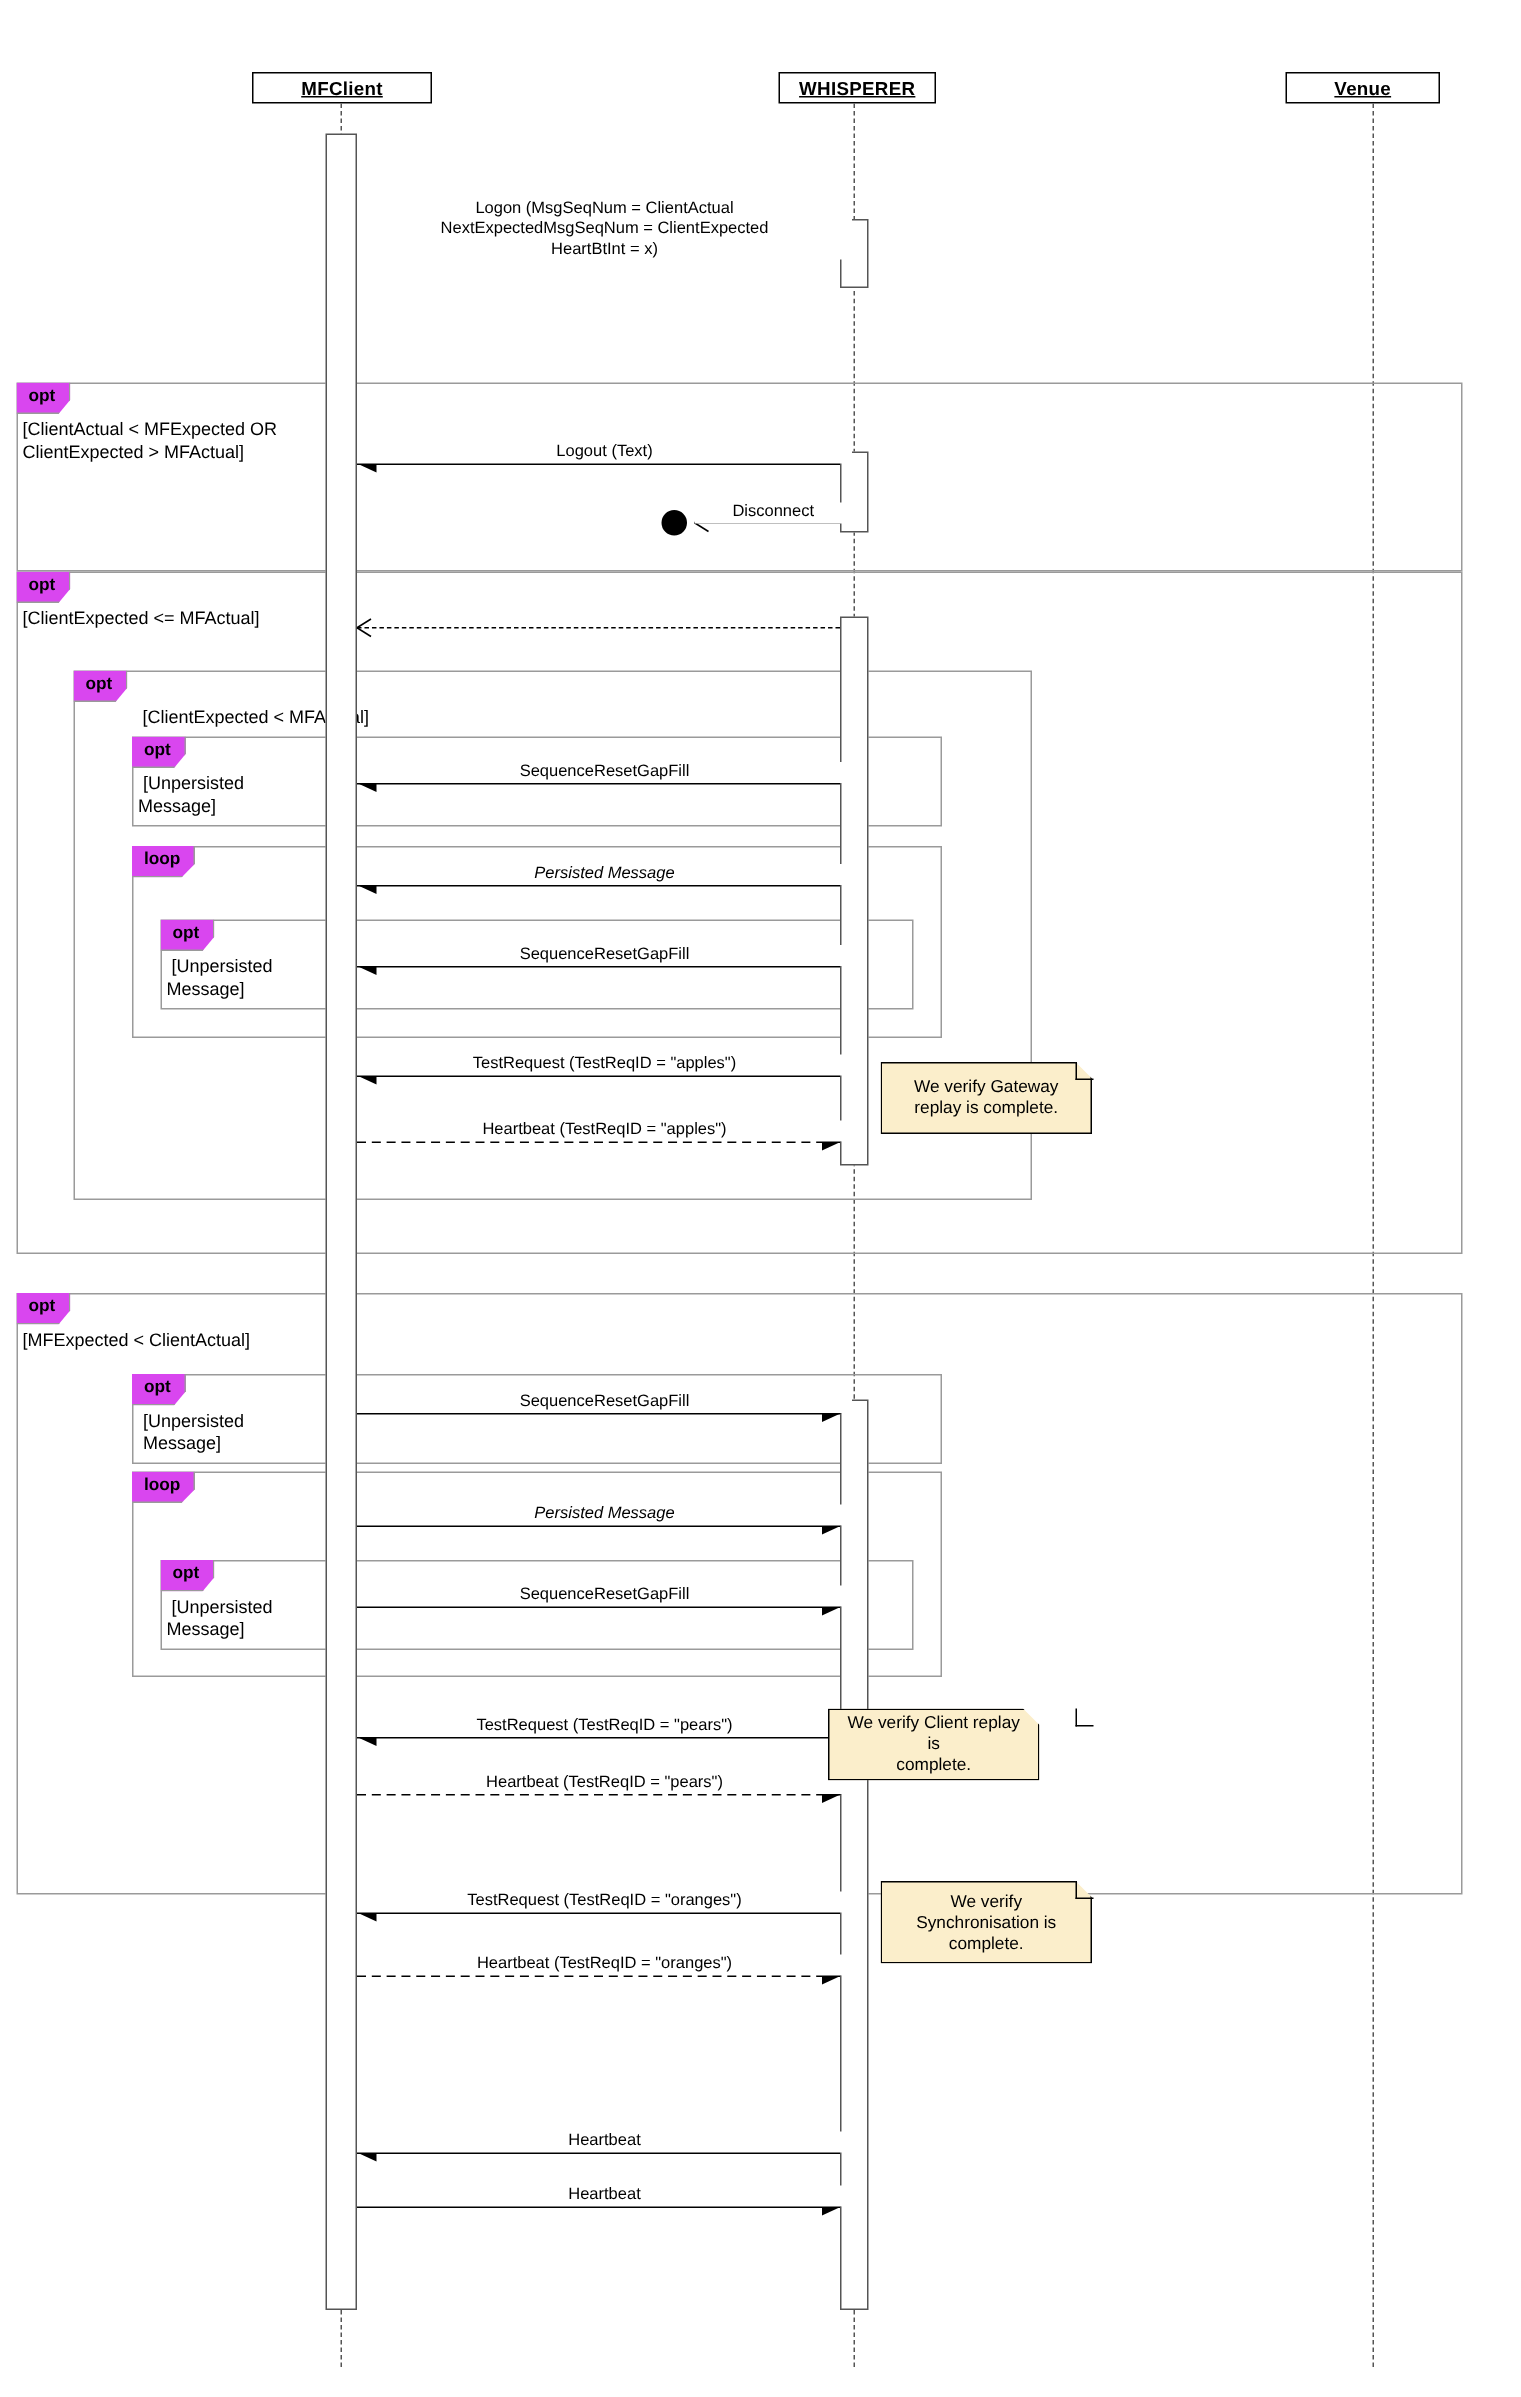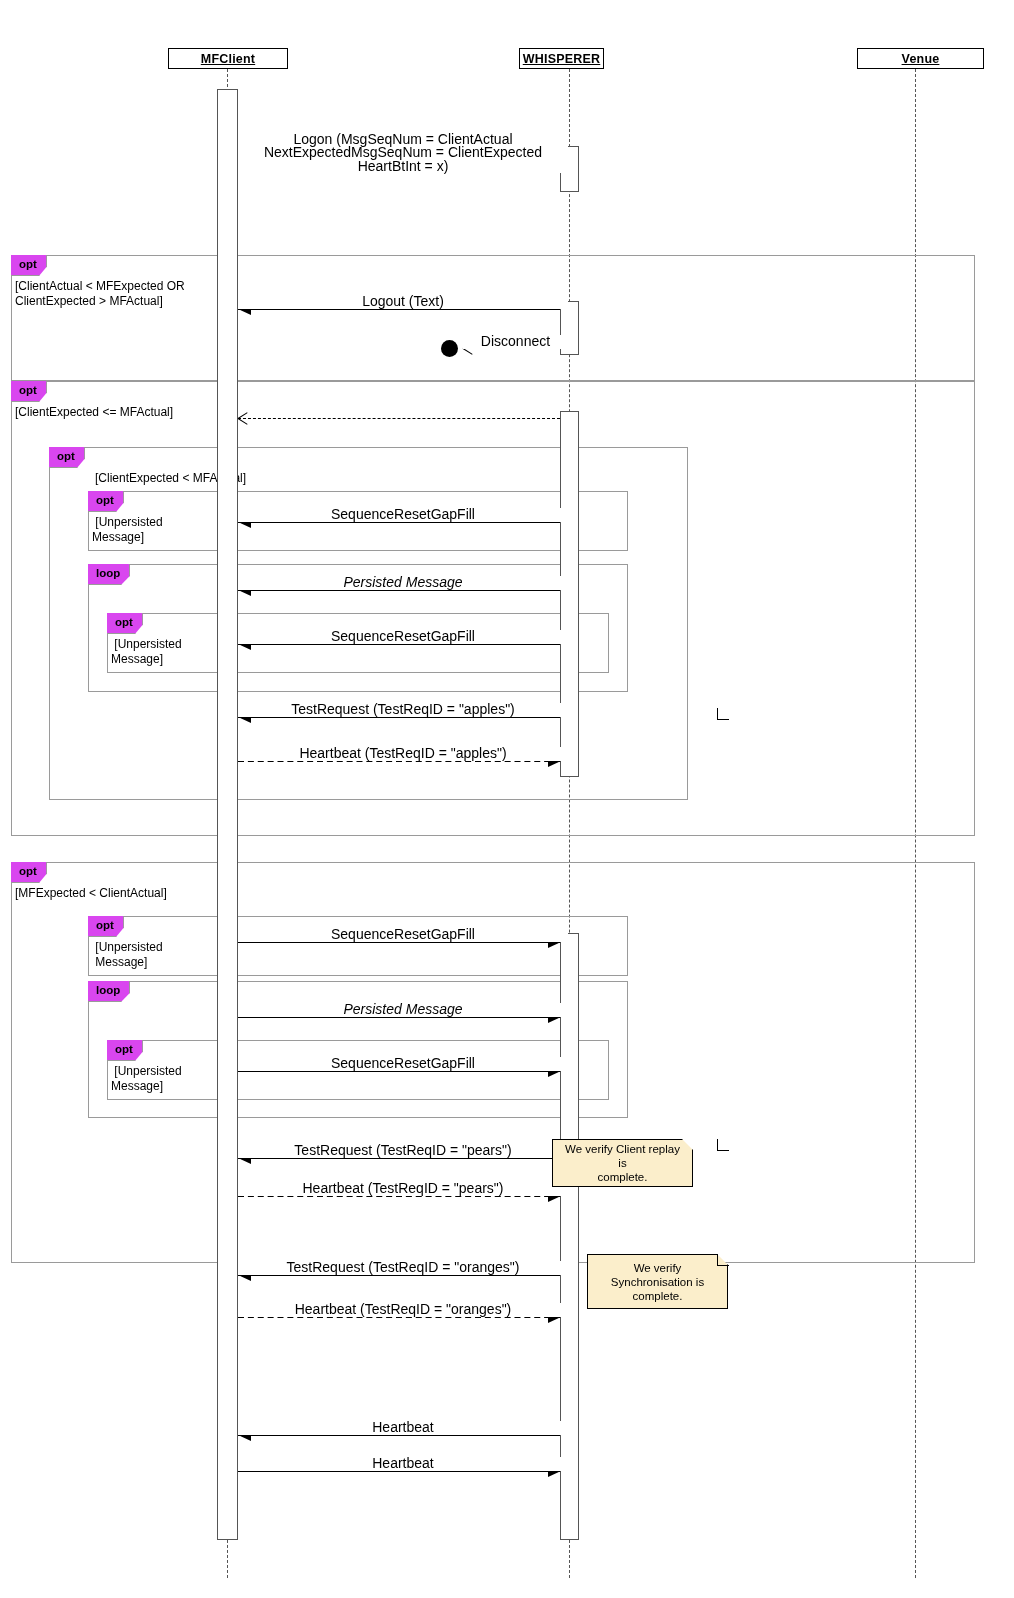--- a/index.html
+++ b/index.html
@@ -22,21 +22,21 @@
   .frag-tab{position:absolute;border:1px solid #9a9a9a;border-top:none;border-left:none;
     background:#d946ef;box-sizing:border-box;height:21px;line-height:19px;padding:0 9px 0 8px;
     font-size:11.5px;color:#000;
     -webkit-clip-path:polygon(0 0,100% 0,100% 55%,78% 100%,0 100%);
     clip-path:polygon(0 0,100% 0,100% 55%,78% 100%,0 100%);font-weight:bold;}
   .frag-guard{position:absolute;font-size:12px;color:#000;line-height:14.5px;white-space:pre;}
 
   
   .msg-line{position:absolute;height:0;border-top:2px solid #000;}
   .msg-line.dashed{border-top:2px dashed #000;}
-  .msg-label{position:absolute;font-size:14px;color:#000;background:#fff;
+  .msg-label{position:absolute;font-size:11px;color:#000;background:#fff;
     padding:0 4px;text-align:center;line-height:13.5px;white-space:pre;}
   .msg-label.italic{font-style:italic;}
 
   .arrow-r,.arrow-l{position:absolute;width:0;height:0;}
   .arrow-r{border-top:6px solid transparent;border-bottom:6px solid transparent;border-left:13px solid #000;}
   .arrow-l{border-top:6px solid transparent;border-bottom:6px solid transparent;border-right:13px solid #000;}
 
   
   .arrow-open{position:absolute;}
   .arrow-open i{display:block;position:absolute;width:11px;height:0;border-top:1.8px solid #000;}
@@ -55,25 +55,25 @@
 </style>
 </head>
 <body>
 
 <div id="canvas">
     <div class="lifeline" style="left: 227.25px; top: 69px; height: 1509px;"></div>
     <div class="participant" style="left: 168px; top: 48px; width: 120px; height: 21px;">
       <span>MFClient</span>
     </div>
     <div class="lifeline" style="left: 568.75px; top: 69px; height: 1509px;"></div>
-    <div class="participant" style="left: 519px; top: 48px; width: 85px; height: 21px;">
+    <div class="participant" style="left: 519px; top: 48px; width: 105px; height: 21px;">
       <span>WHISPERER</span>
     </div>
     <div class="lifeline" style="left: 914.75px; top: 69px; height: 1509px;"></div>
-    <div class="participant" style="left: 857px; top: 48px; width: 127px; height: 21px;">
+    <div class="participant" style="left: 857px; top: 48px; width: 103px; height: 21px;">
       <span>Venue</span>
     </div>
     <div class="frag" style="left: 11px; top: 255px; width: 964px; height: 126px;"></div>
     <div class="frag-tab" style="left: 11px; top: 255px;">opt</div>
     <div class="frag-guard" style="left: 15px; top: 279px;">[ClientActual &lt; MFExpected OR
 ClientExpected &gt; MFActual]</div>
     <div class="frag" style="left: 11px; top: 381px; width: 964px; height: 455px;"></div>
     <div class="frag-tab" style="left: 11px; top: 381px;">opt</div>
     <div class="frag-guard" style="left: 15px; top: 405px;">[ClientExpected &lt;= MFActual]</div>
     <div class="frag" style="left: 49px; top: 447px; width: 639px; height: 353px;"></div>
@@ -162,20 +162,24 @@
     <div class="msg-label" style="left: 238px; width: 322px; top: 1261.25px;">TestRequest (TestReqID = "oranges")</div>
     <div class="msg-line dashed" style="left: 238px; top: 1316px; width: 322px;"></div>
     <div class="arrow-r" style="left: 548px; top: 1311px;"></div>
     <div class="msg-label" style="left: 238px; width: 322px; top: 1303.25px;">Heartbeat (TestReqID = "oranges")</div>
     <div class="msg-line" style="left: 238px; top: 1434px; width: 322px;"></div>
     <div class="arrow-l" style="left: 238px; top: 1429px;"></div>
     <div class="msg-label" style="left: 238px; width: 322px; top: 1421.25px;">Heartbeat</div>
     <div class="msg-line" style="left: 238px; top: 1470px; width: 322px;"></div>
     <div class="arrow-r" style="left: 548px; top: 1465px;"></div>
     <div class="msg-label" style="left: 238px; width: 322px; top: 1457.25px;">Heartbeat</div>
+    <div class="note" style="left: 587px; top: 708px; width: 141px; height: 48px;">
+      <div class="note-text">We verify Gateway
+replay is complete.</div>
+    </div>
     <div class="note-fold" style="left: 717px; top: 708px;"></div>
     <div class="note" style="left: 552px; top: 1139px; width: 141px; height: 48px;">
       <div class="note-text">We verify Client replay is
 complete.</div>
     </div>
     <div class="note-fold" style="left: 717px; top: 1139px;"></div>
     <div class="note" style="left: 587px; top: 1254px; width: 141px; height: 55px;">
       <div class="note-text">We verify
 Synchronisation is
 complete.</div>

